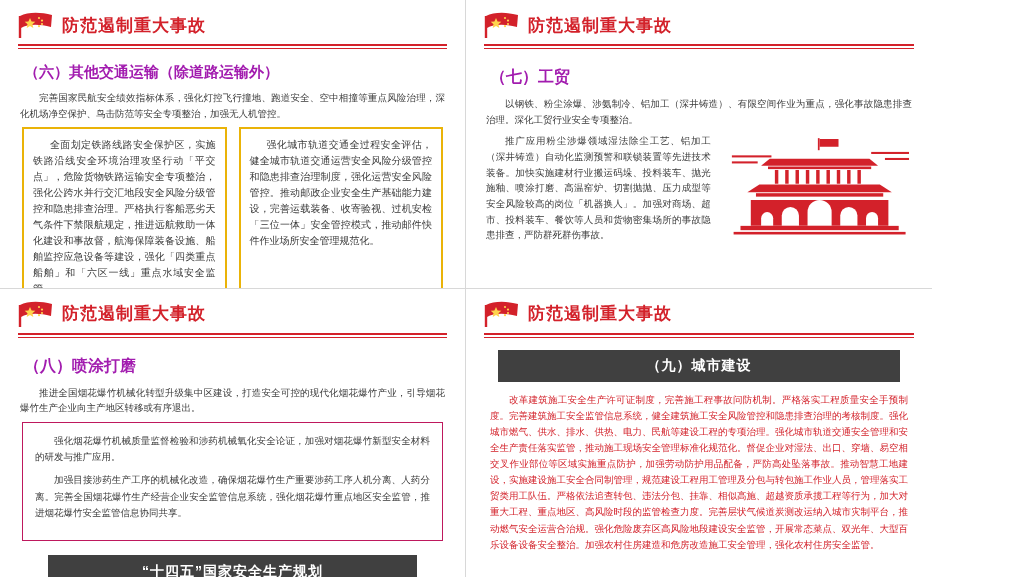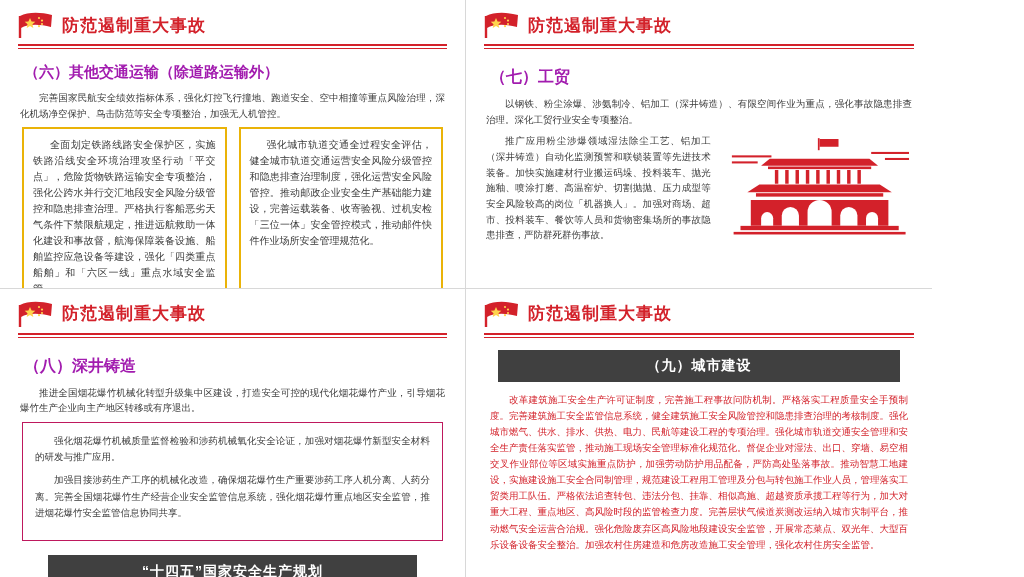--- a/index.html
+++ b/index.html
@@ -211,21 +211,21 @@
           <circle cx="24" cy="9.6" r="1.1" fill="#FFD34D"></circle>
           <circle cx="24" cy="13" r="1.1" fill="#FFD34D"></circle>
           <circle cx="21" cy="15.2" r="1.1" fill="#FFD34D"></circle>
         </svg>
       </span>
       <span class="hdr-title">防范遏制重大事故</span>
     </div>
     <div class="hdr-rule"></div>
     <div class="hdr-rule thin"></div>
 
-    <div class="sec-title big">（八）深井铸造</div>
+    <div class="sec-title big">（八）喷涂打磨</div>
     <div class="para">推进全国烟花爆竹机械化转型升级集中区建设，打造安全可控的现代化烟花爆竹产业，引导烟花爆竹生产企业向主产地区转移或有序退出。</div>
 
     <div class="bigbox">
       <p>强化烟花爆竹机械质量监督检验和涉药机械氧化安全论证，加强对烟花爆竹新型安全材料的研发与推广应用。</p>
       <p>加强目接涉药生产工序的机械化改造，确保烟花爆竹生产重要涉药工序人机分离、人药分离。完善全国烟花爆竹生产经营企业安全监管信息系统，强化烟花爆竹重点地区安全监管，推进烟花爆竹安全监管信息协同共享。</p>
     </div>
 
     <div class="banner footer">“十四五”国家安全生产规划</div>
   </div>
 

